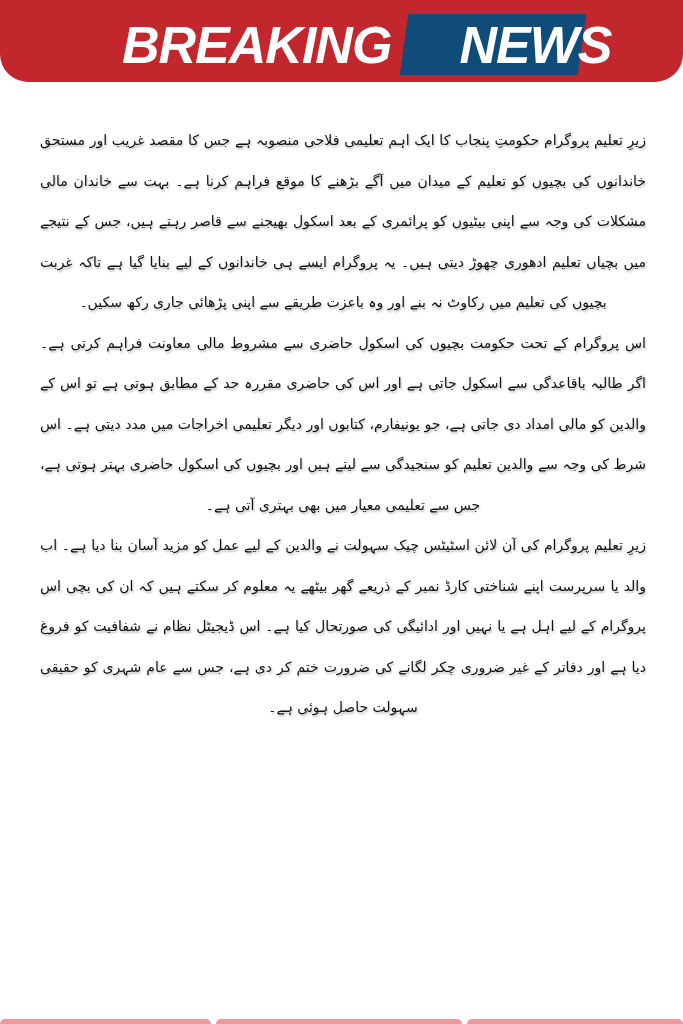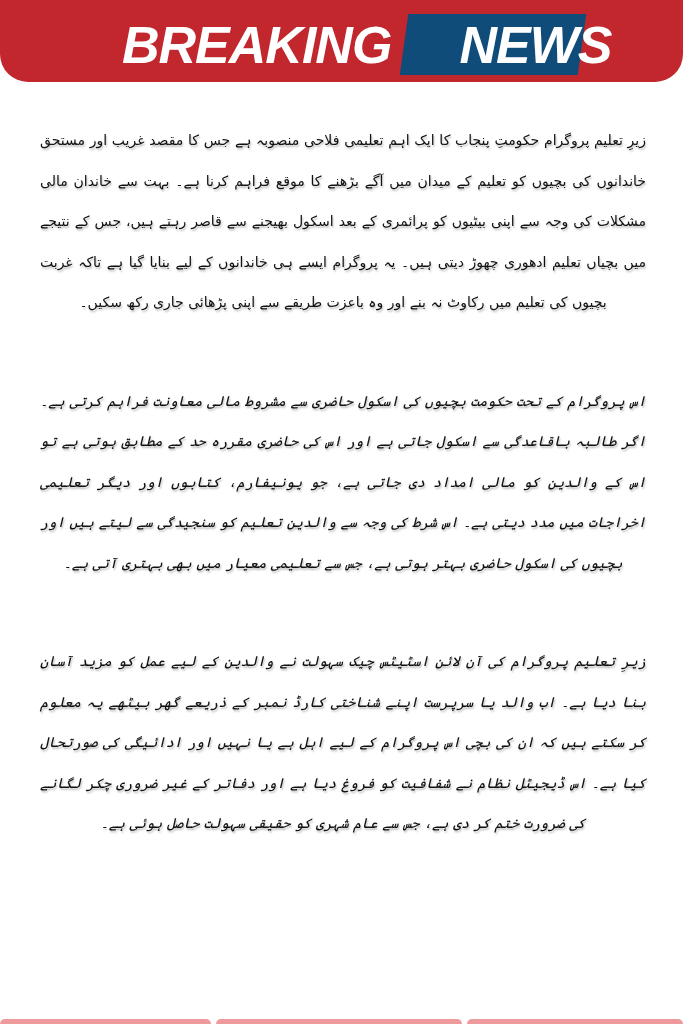--- a/index.html
+++ b/index.html
@@ -73,22 +73,20 @@
       text-align: justify;
       text-align-last: center;
       font-family: "DejaVu Sans", sans-serif;
       font-size: 14px;
       line-height: 40.5px;
       color: #111111;
       margin: 0;
       text-shadow: 1px 2px 2px rgba(0,0,0,0.25);
     }
     .para + .para {
-      margin-top: 58px;
-      font-style: italic;
     }
     .footer-tabs {
       position: absolute;
       left: 0;
       top: 1019px;
       width: 683px;
       height: 5px;
     }
     .tab {
       position: absolute;

